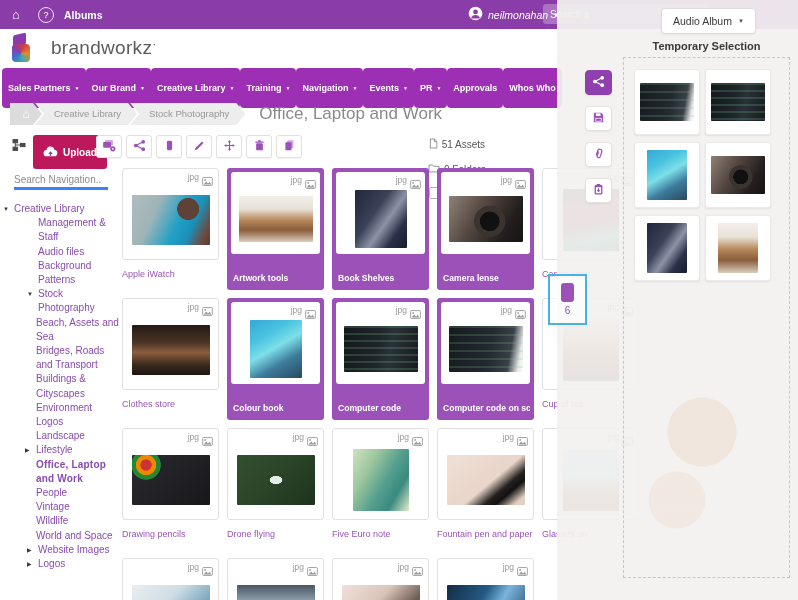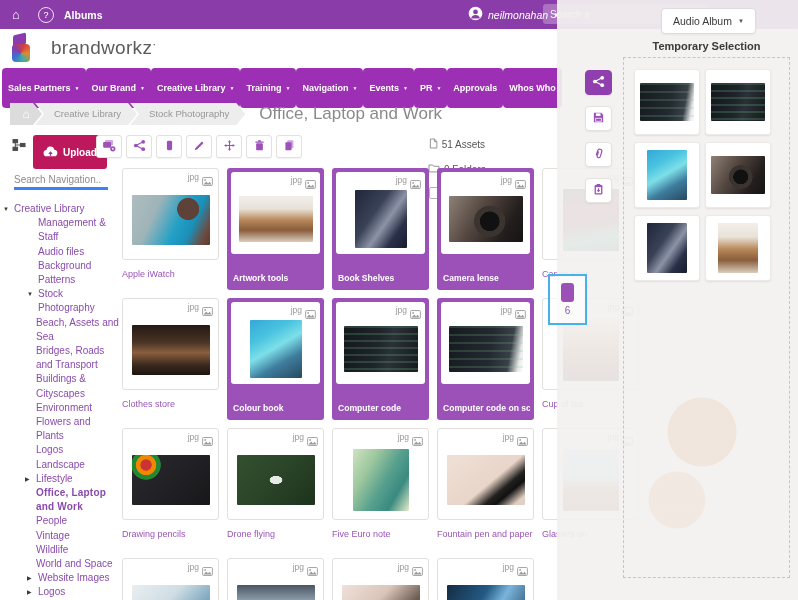--- a/index.html
+++ b/index.html
@@ -316,23 +316,20 @@
         <div class="tree-item lv2">
     <span class="tw"></span><span class="tl">Bridges, Roads and Transport</span>
   </div>
         <div class="tree-item lv2">
     <span class="tw"></span><span class="tl">Buildings &amp; Cityscapes</span>
   </div>
         <div class="tree-item lv2">
     <span class="tw"></span><span class="tl">Environment</span>
   </div>
         <div class="tree-item lv2">
-    <span class="tw"></span><span class="tl">Flowers and Plants</span>
-  </div>
-        <div class="tree-item lv2">
     <span class="tw"></span><span class="tl">Logos</span>
   </div>
         <div class="tree-item lv2">
     <span class="tw"></span><span class="tl">Landscape</span>
   </div>
         <div class="tree-item lv2">
     <span class="tw">▶</span><span class="tl">Lifestyle</span>
   </div>
         <div class="tree-item lv2 sel">
     <span class="tw"></span><span class="tl">Office, Laptop and Work</span>

